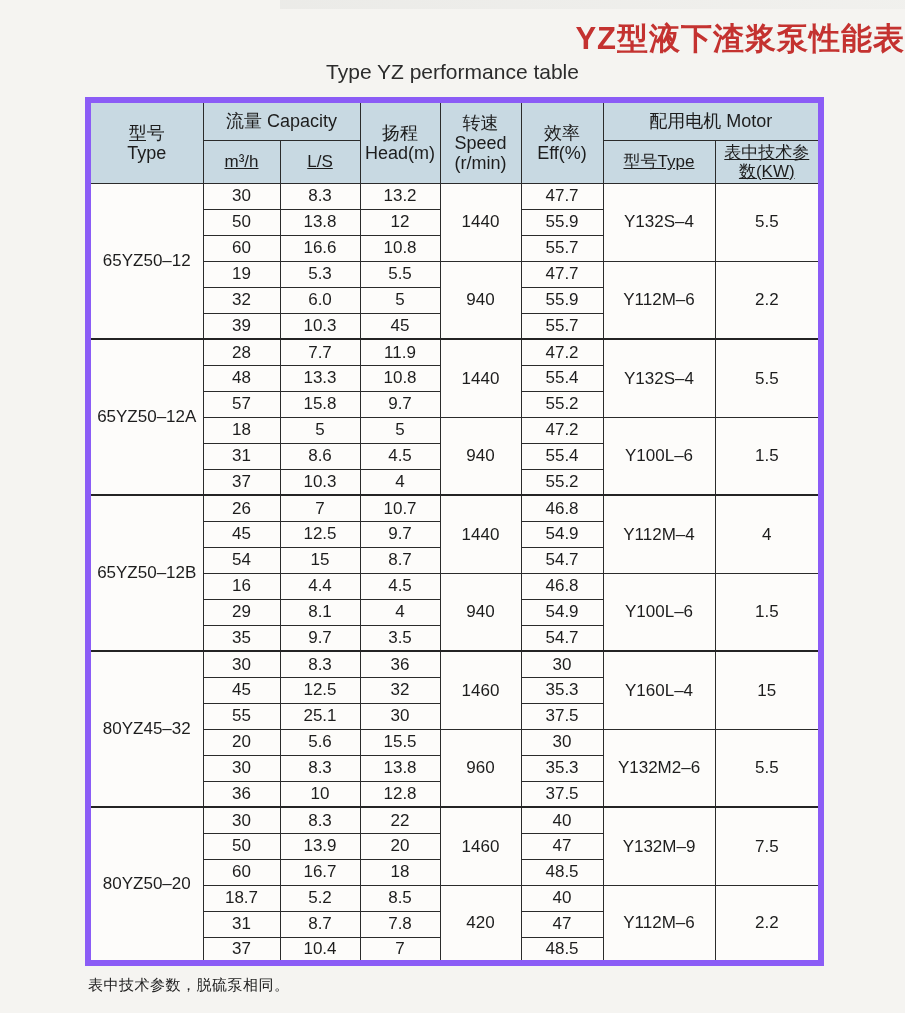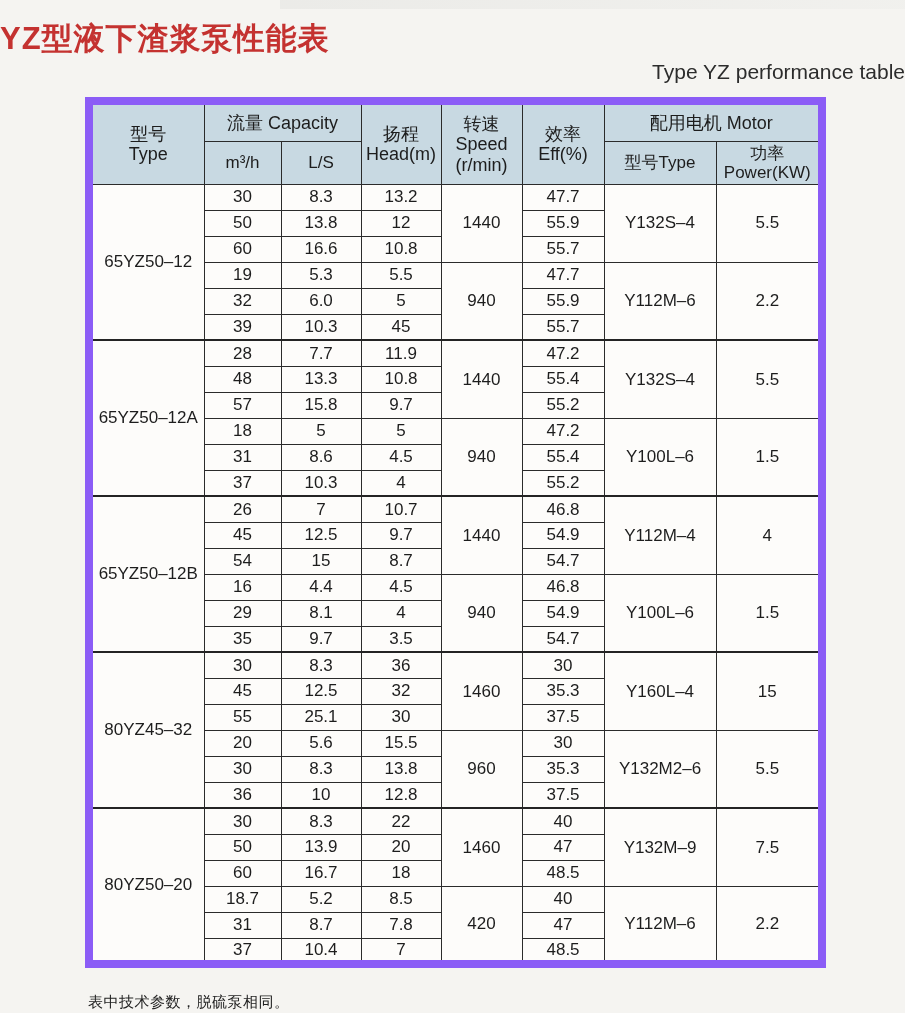--- a/index.html
+++ b/index.html
@@ -11,69 +11,69 @@
     overflow: hidden;
     position: relative;
   }
   .top-strip {
     position: absolute; top: 0; left: 280px; width: 625px; height: 9px;
     background: linear-gradient(to right, #e7e7e4, #efefec);
     opacity: .7;
   }
   .page { padding-top: 20px; }
   .title {
-    text-align: left;
+    text-align: right;
     font-size: 31px;
     font-weight: bold;
     color: #c43230;
     letter-spacing: 1px;
     line-height: 1.2;
   }
   .subtitle {
-    text-align: right;
+    text-align: center;
     font-size: 21px;
     font-weight: normal;
     color: #2c2c2c;
     margin-top: 3px;
     margin-bottom: 13px;
   }
   table.perf {
     margin-left: 85px;
     width: 733px;
     border-collapse: collapse;
     table-layout: fixed;
-    border: 8px solid #8b5cf6;
+    border: 6px solid #8b5cf6;
     background: #ef4444;
   }
   .perf th, .perf td {
     border: 1px solid #2b2b2b;
     text-align: center;
     vertical-align: middle;
     overflow: hidden;
   }
   .perf th {
     background: #c8d9e2;
     font-weight: normal;
     font-size: 18px;
     line-height: 1.12;
     padding: 2px 1px;
   }
   .perf thead tr.main th { height: 40px; }
-  .perf thead tr.sub th { height: 33px; font-size: 17px; }
+  .perf thead tr.sub th { height: 33px; font-size: 17px; text-decoration: underline; }
   .perf th.pre { white-space: pre-line; }
   .perf td {
     font-size: 17px;
     height: 26px;
     line-height: 1.05;
     padding: 0 2px;
     background: #fdfcfa;
   }
   .perf tr.group-sep td { border-top: 2px solid #242424; }
   .footnote {
-    margin: 25px 0 0 88px;
+    margin: 10px 0 0 88px;
     font-size: 15px;
     color: #222;
     letter-spacing: .5px;
   }
 </style>
 </head>
 <body>
 
 <div class="top-strip"></div>
 
@@ -104,21 +104,21 @@
 Speed
 (r/min)</th>
         <th rowspan="2" class="pre">效率
 Eff(%)</th>
         <th colspan="2">配用电机 Motor</th>
       </tr>
       <tr class="sub">
         <th>m³/h</th>
         <th>L/S</th>
         <th>型号Type</th>
-        <th>功率Power(KW)</th>
+        <th>表中技术参数(KW)</th>
       </tr>
     </thead>
     <tbody>
         <tr>
           <td rowspan="6">65YZ50–12</td>
           <td>30</td>
           <td>8.3</td>
           <td>13.2</td>
           <td rowspan="3">1440</td>
           <td>47.7</td>

